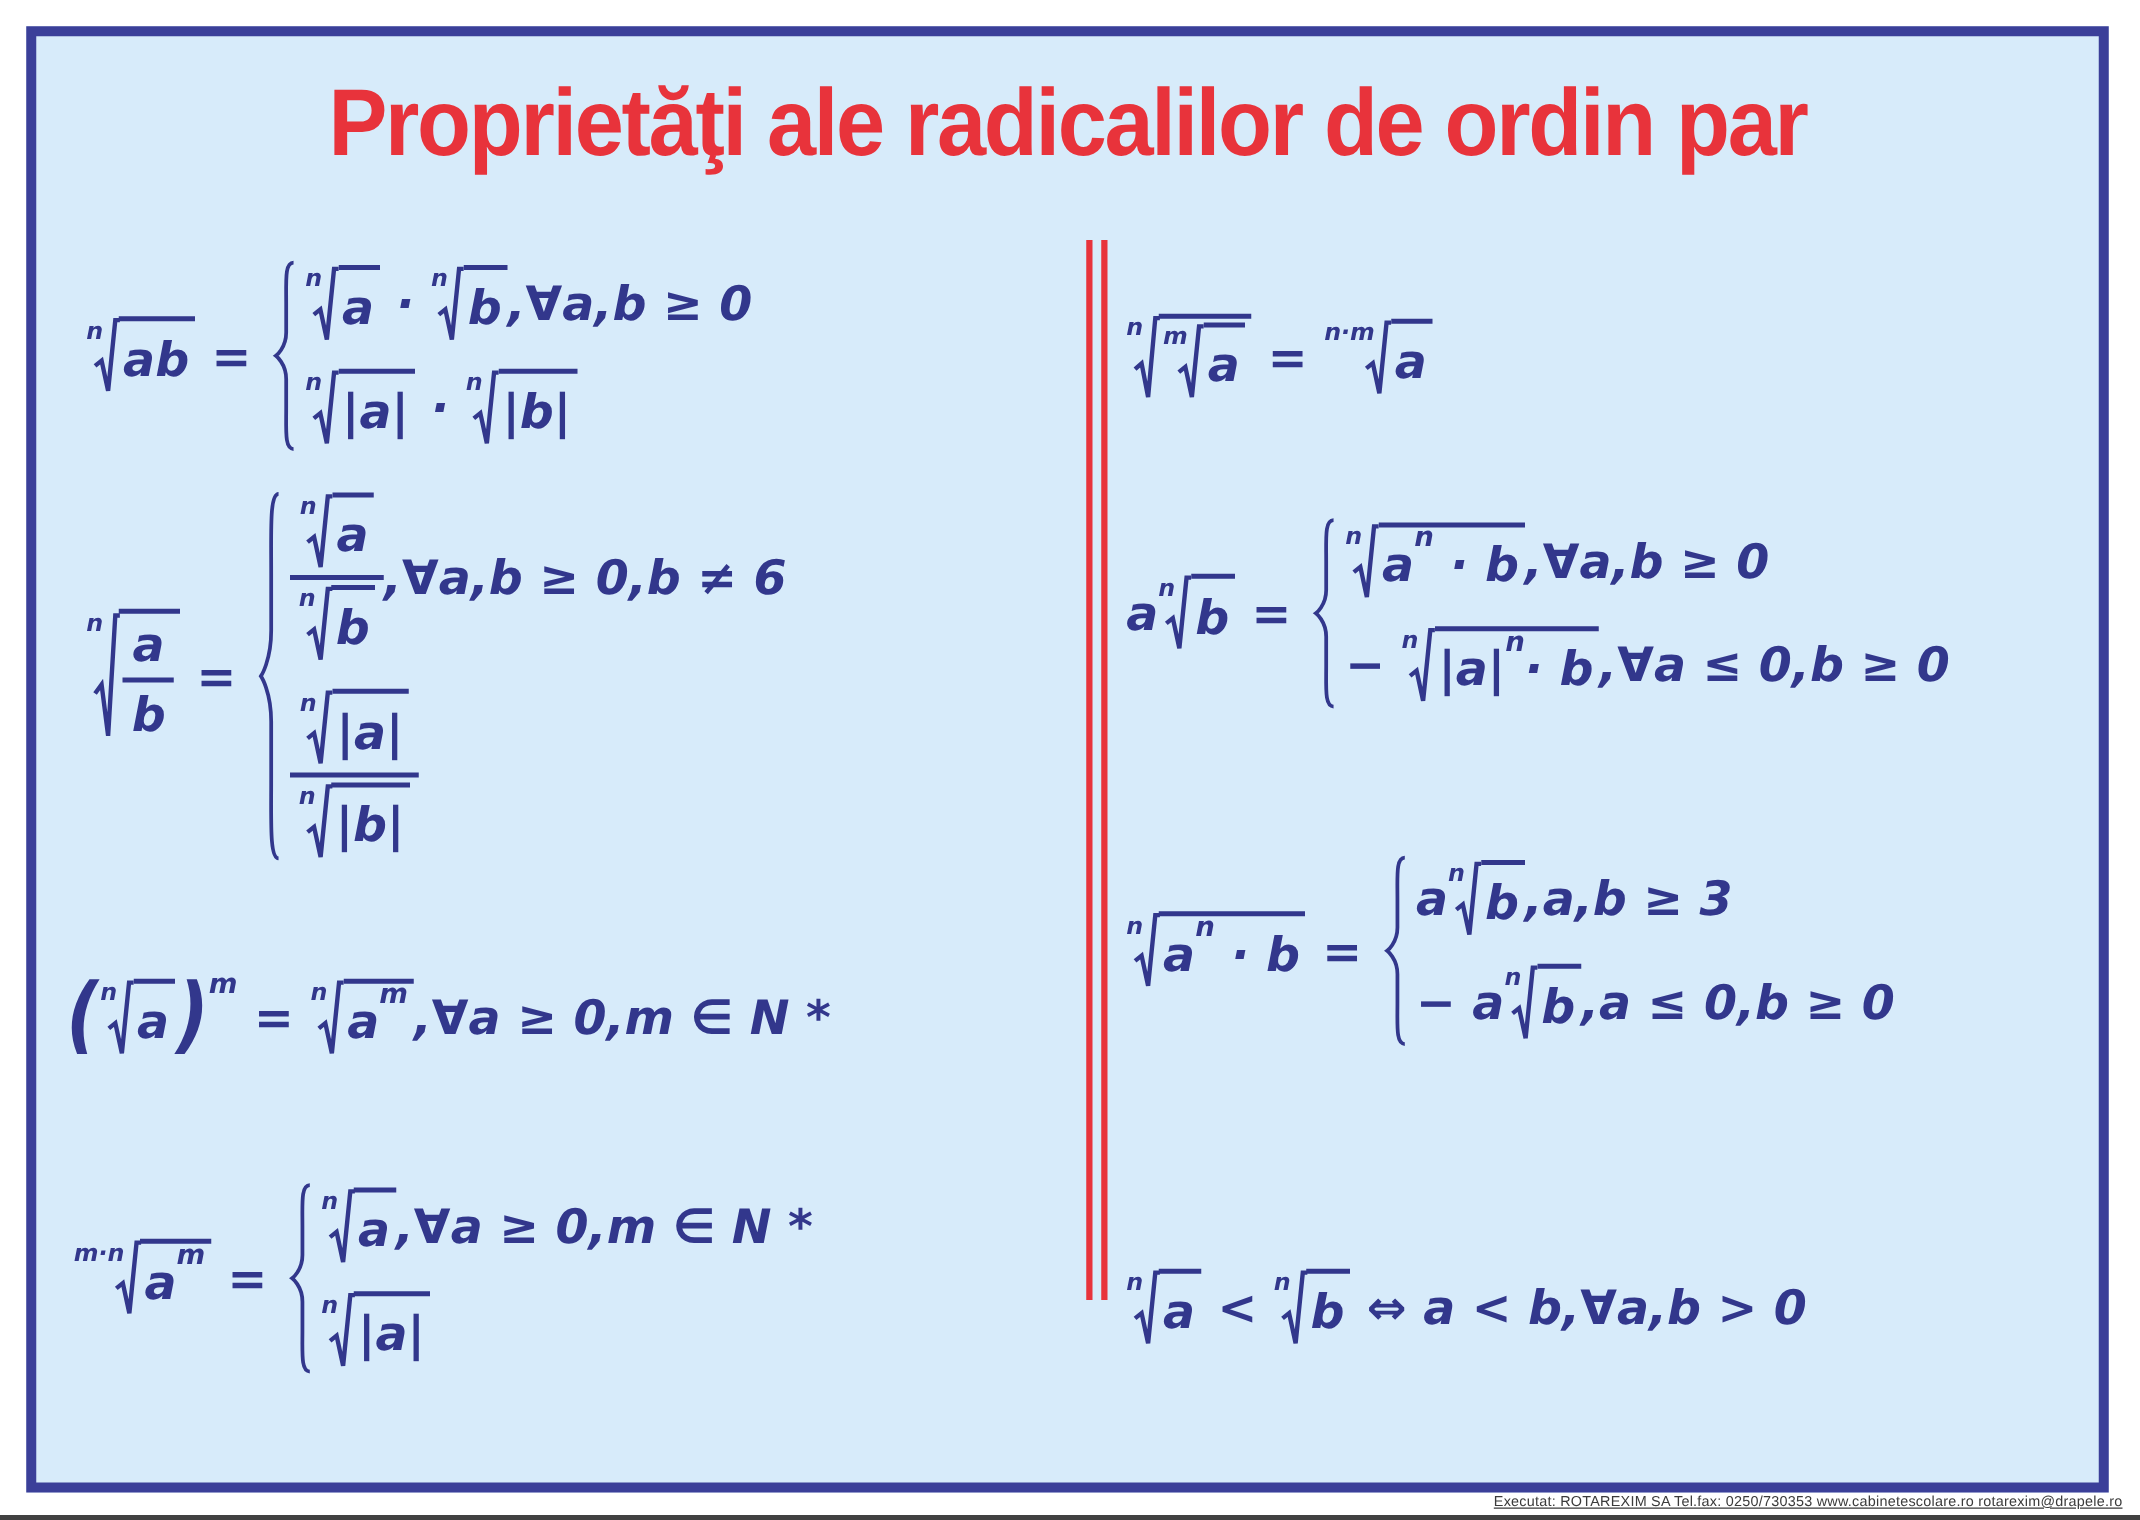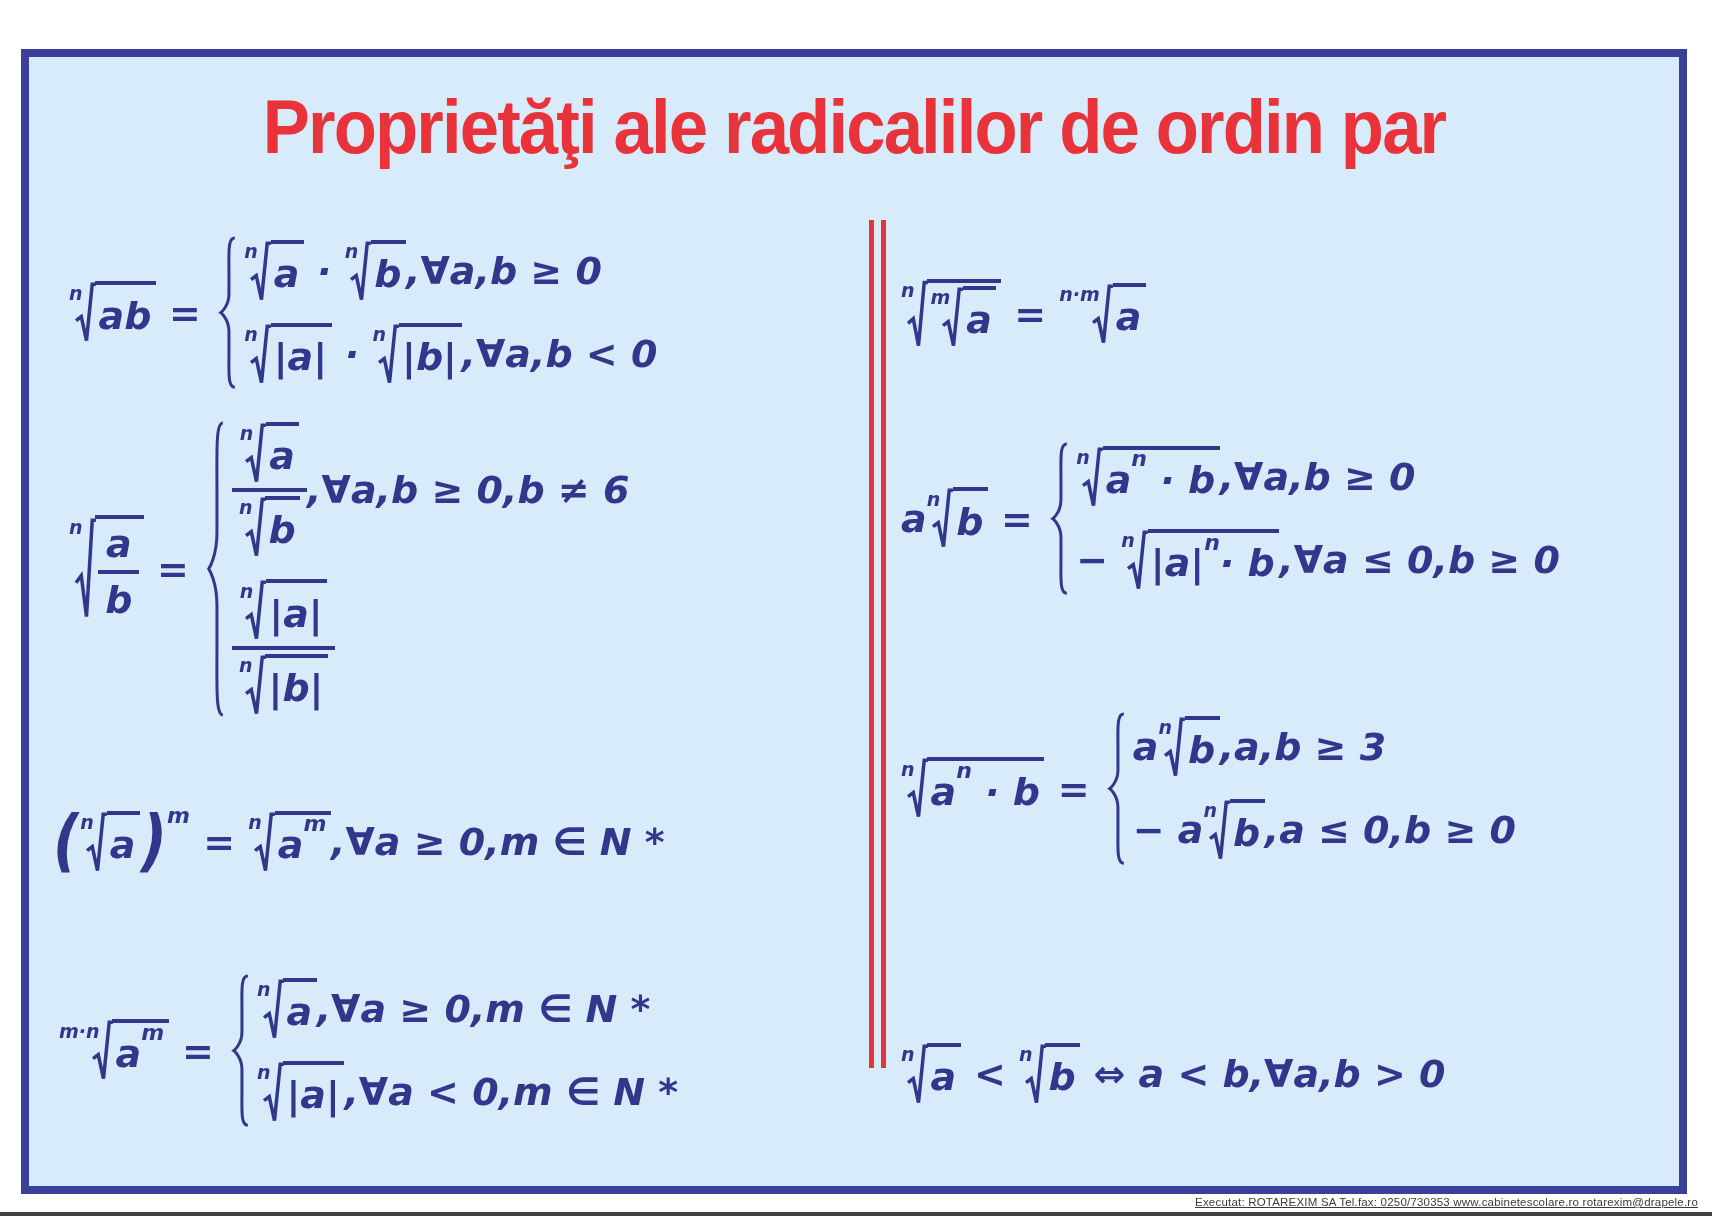--- a/index.html
+++ b/index.html
@@ -7,21 +7,21 @@
     --panel-bg:#d7ebfa;
     --border:#3b3f99;
     --text:#32378c;
     --accent-red:#e8333b;
     --credits:#3b3b3b;
   }
   html,body{margin:0;padding:0;background:#888;}
   .page{position:relative;width:1712px;height:1216px;background:var(--page-bg);overflow:hidden;
         font-family:"DejaVu Sans",sans-serif;}
   .panel{position:absolute;left:21px;top:21px;right:25px;bottom:22px;
-         border:8px solid var(--border);background:var(--panel-bg);margin-top:28px;}
+         border:8px solid var(--border);background:var(--panel-bg);}
   .title{position:absolute;top:26px;left:0;width:100%;margin:0;text-align:center;
          font-family:"Liberation Sans",sans-serif;font-weight:bold;font-style:normal;
          font-size:76px;color:var(--accent-red);letter-spacing:-2px;
          transform:scaleX(.93);transform-origin:50% 50%;white-space:nowrap;}
   .separator{position:absolute;left:840px;top:163px;height:848px;width:7px;
              border-left:5px solid var(--accent-red);border-right:5px solid var(--accent-red);}
   
   .formula{position:absolute;display:flex;align-items:center;white-space:nowrap;
            color:var(--text);font-size:38px;font-weight:bold;font-style:italic;}
   .formula .txt{white-space:pre;}
@@ -116,21 +116,20 @@
               <span class="txt"> · </span>
               <span class="root">
                 <span class="idx">n</span>
                 <svg class="surd" viewBox="0 0 20 60" preserveAspectRatio="none">
                   <path d="M1 38 L6 34 L11 57 L16.5 3 L20 3" fill="none" stroke="currentColor" stroke-linejoin="miter" vector-effect="non-scaling-stroke"></path>
                 </svg>
                 <span class="rad">
                   <span class="txt">|b|</span>
                 </span>
               </span>
-              <span class="txt">,∀a,b &lt; 0</span>
             </span>
           </span>
         </span>
       </div>
     <div class="formula f-l2">
         <span class="root">
           <span class="idx">n</span>
           <svg class="surd" viewBox="0 0 20 60" preserveAspectRatio="none">
             <path d="M1 38 L6 34 L11 57 L16.5 3 L20 3" fill="none" stroke="currentColor" stroke-linejoin="miter" vector-effect="non-scaling-stroke"></path>
           </svg>
@@ -269,21 +268,20 @@
             <span class="crow">
               <span class="root">
                 <span class="idx">n</span>
                 <svg class="surd" viewBox="0 0 20 60" preserveAspectRatio="none">
                   <path d="M1 38 L6 34 L11 57 L16.5 3 L20 3" fill="none" stroke="currentColor" stroke-linejoin="miter" vector-effect="non-scaling-stroke"></path>
                 </svg>
                 <span class="rad">
                   <span class="txt">|a|</span>
                 </span>
               </span>
-              <span class="txt">,∀a &lt; 0,m ∈ N *</span>
             </span>
           </span>
         </span>
       </div>
 
     <div class="formula f-r1">
         <span class="root">
           <span class="idx">n</span>
           <svg class="surd" viewBox="0 0 20 60" preserveAspectRatio="none">
             <path d="M1 38 L6 34 L11 57 L16.5 3 L20 3" fill="none" stroke="currentColor" stroke-linejoin="miter" vector-effect="non-scaling-stroke"></path>

